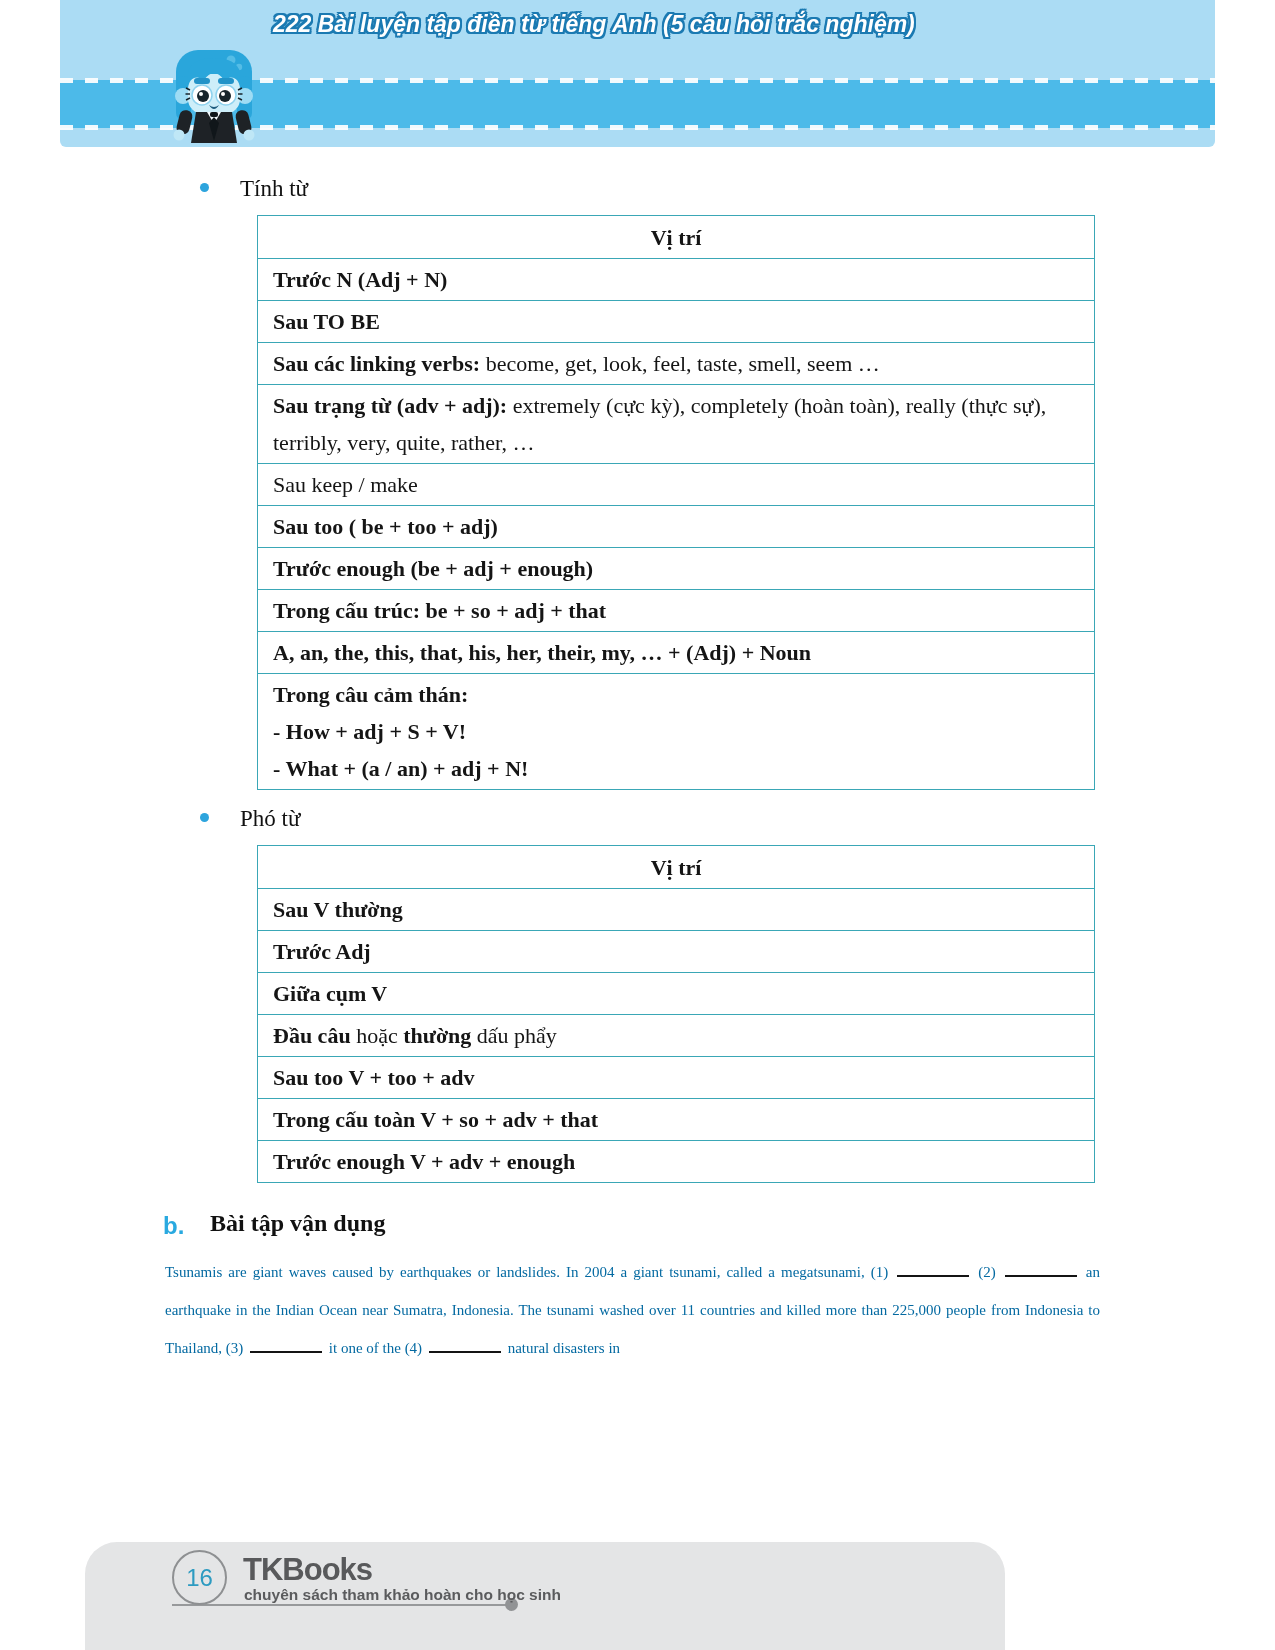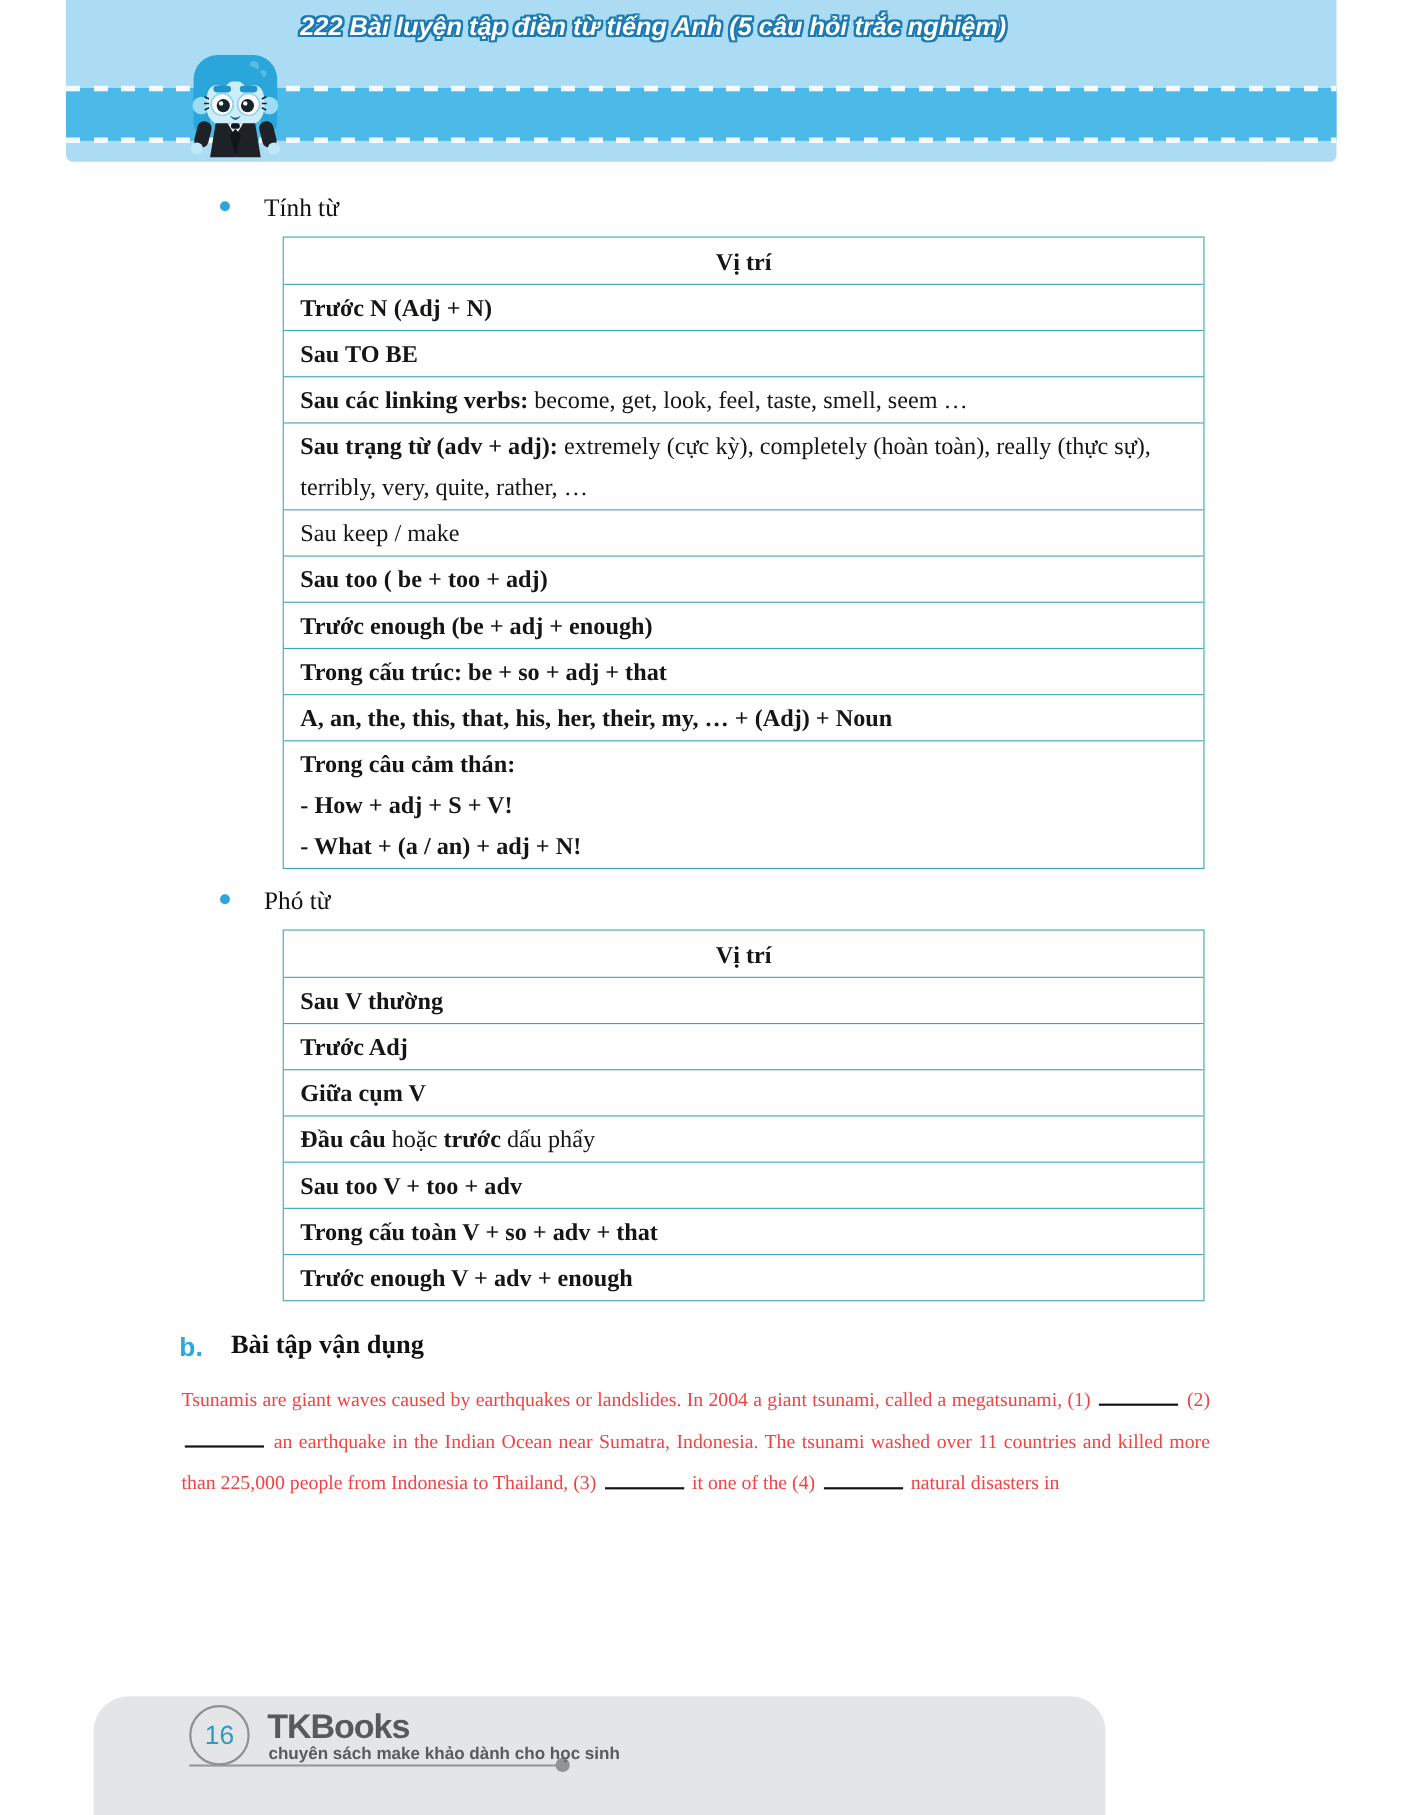--- a/index.html
+++ b/index.html
@@ -60,21 +60,21 @@
     font-size:22px; line-height:37px; padding:2px 15px;
   }
   .gt-row b { font-weight:bold; }
 
   
   .exercise-heading { position:absolute; left:163px; top:1212px; font-size:24px; }
   .exercise-letter  { color:#29a9e0; font-weight:bold; font-family:"Liberation Sans","DejaVu Sans",sans-serif; }
   .exercise-title   { position:absolute; left:210px; top:1210px; font-weight:bold; font-size:24px; color:#111; }
   .exercise-paragraph {
     position:absolute; left:165px; top:1253px; width:935px;
-    font-size:18px; line-height:38px; text-align:justify; color:#ef4444;
+    font-size:15px; line-height:38px; text-align:justify; color:#0369a1;
   }
   .blank {
     display:inline-block; width:72px; height:4px;
     border-bottom:2.4px solid #141414; margin:0 3px;
   }
 
   
   .footer-panel {
     position:absolute; left:85px; top:1542px; width:920px; height:108px;
     background:#e4e5e6; border-radius:32px 32px 0 0;
@@ -159,34 +159,34 @@
 
   <div class="bullet-line" style="top:806px;">
     <span class="bullet-dot"></span><span class="bullet-label">Phó từ</span>
   </div>
 
   <div class="grammar-table" style="top:845px;">
       <div class="gt-header">Vị trí</div>
       <div class="gt-row"><b>Sau V thường</b></div>
       <div class="gt-row"><b>Trước Adj</b></div>
       <div class="gt-row"><b>Giữa cụm V</b></div>
-      <div class="gt-row"><b>Đầu câu</b><span> hoặc </span><b>trước</b><span> dấu phẩy</span></div>
+      <div class="gt-row"><b>Đầu câu</b><span> hoặc </span><b>thường</b><span> dấu phẩy</span></div>
       <div class="gt-row"><b>Sau too V + too + adv</b></div>
       <div class="gt-row"><b>Trong cấu toàn V + so + adv + that</b></div>
       <div class="gt-row"><b>Trước enough V + adv + enough</b></div>
     </div>
 
   <div class="exercise-heading">
     <span class="exercise-letter">b.</span>
   </div>
   <div class="exercise-title">Bài tập vận dụng</div>
 
   <div class="exercise-paragraph">Tsunamis are giant waves caused by earthquakes or landslides. In 2004 a giant tsunami, called a megatsunami, (1) <span class="blank"></span> (2) <span class="blank"></span> an earthquake in the Indian Ocean near Sumatra, Indonesia. The tsunami washed over 11 countries and killed more than 225,000 people from Indonesia to Thailand, (3) <span class="blank"></span> it one of the (4) <span class="blank"></span> natural disasters in</div>
 
   <div class="footer-panel">
     <div class="footer-rule"></div>
     <div class="footer-dot"></div>
     <div class="page-circle">16</div>
     <div class="brand">TKBooks</div>
-    <div class="tagline">chuyên sách make khảo dành cho học sinh</div>
+    <div class="tagline">chuyên sách tham khảo hoàn cho học sinh</div>
   </div>
 
 </div>
 
 </body></html>

